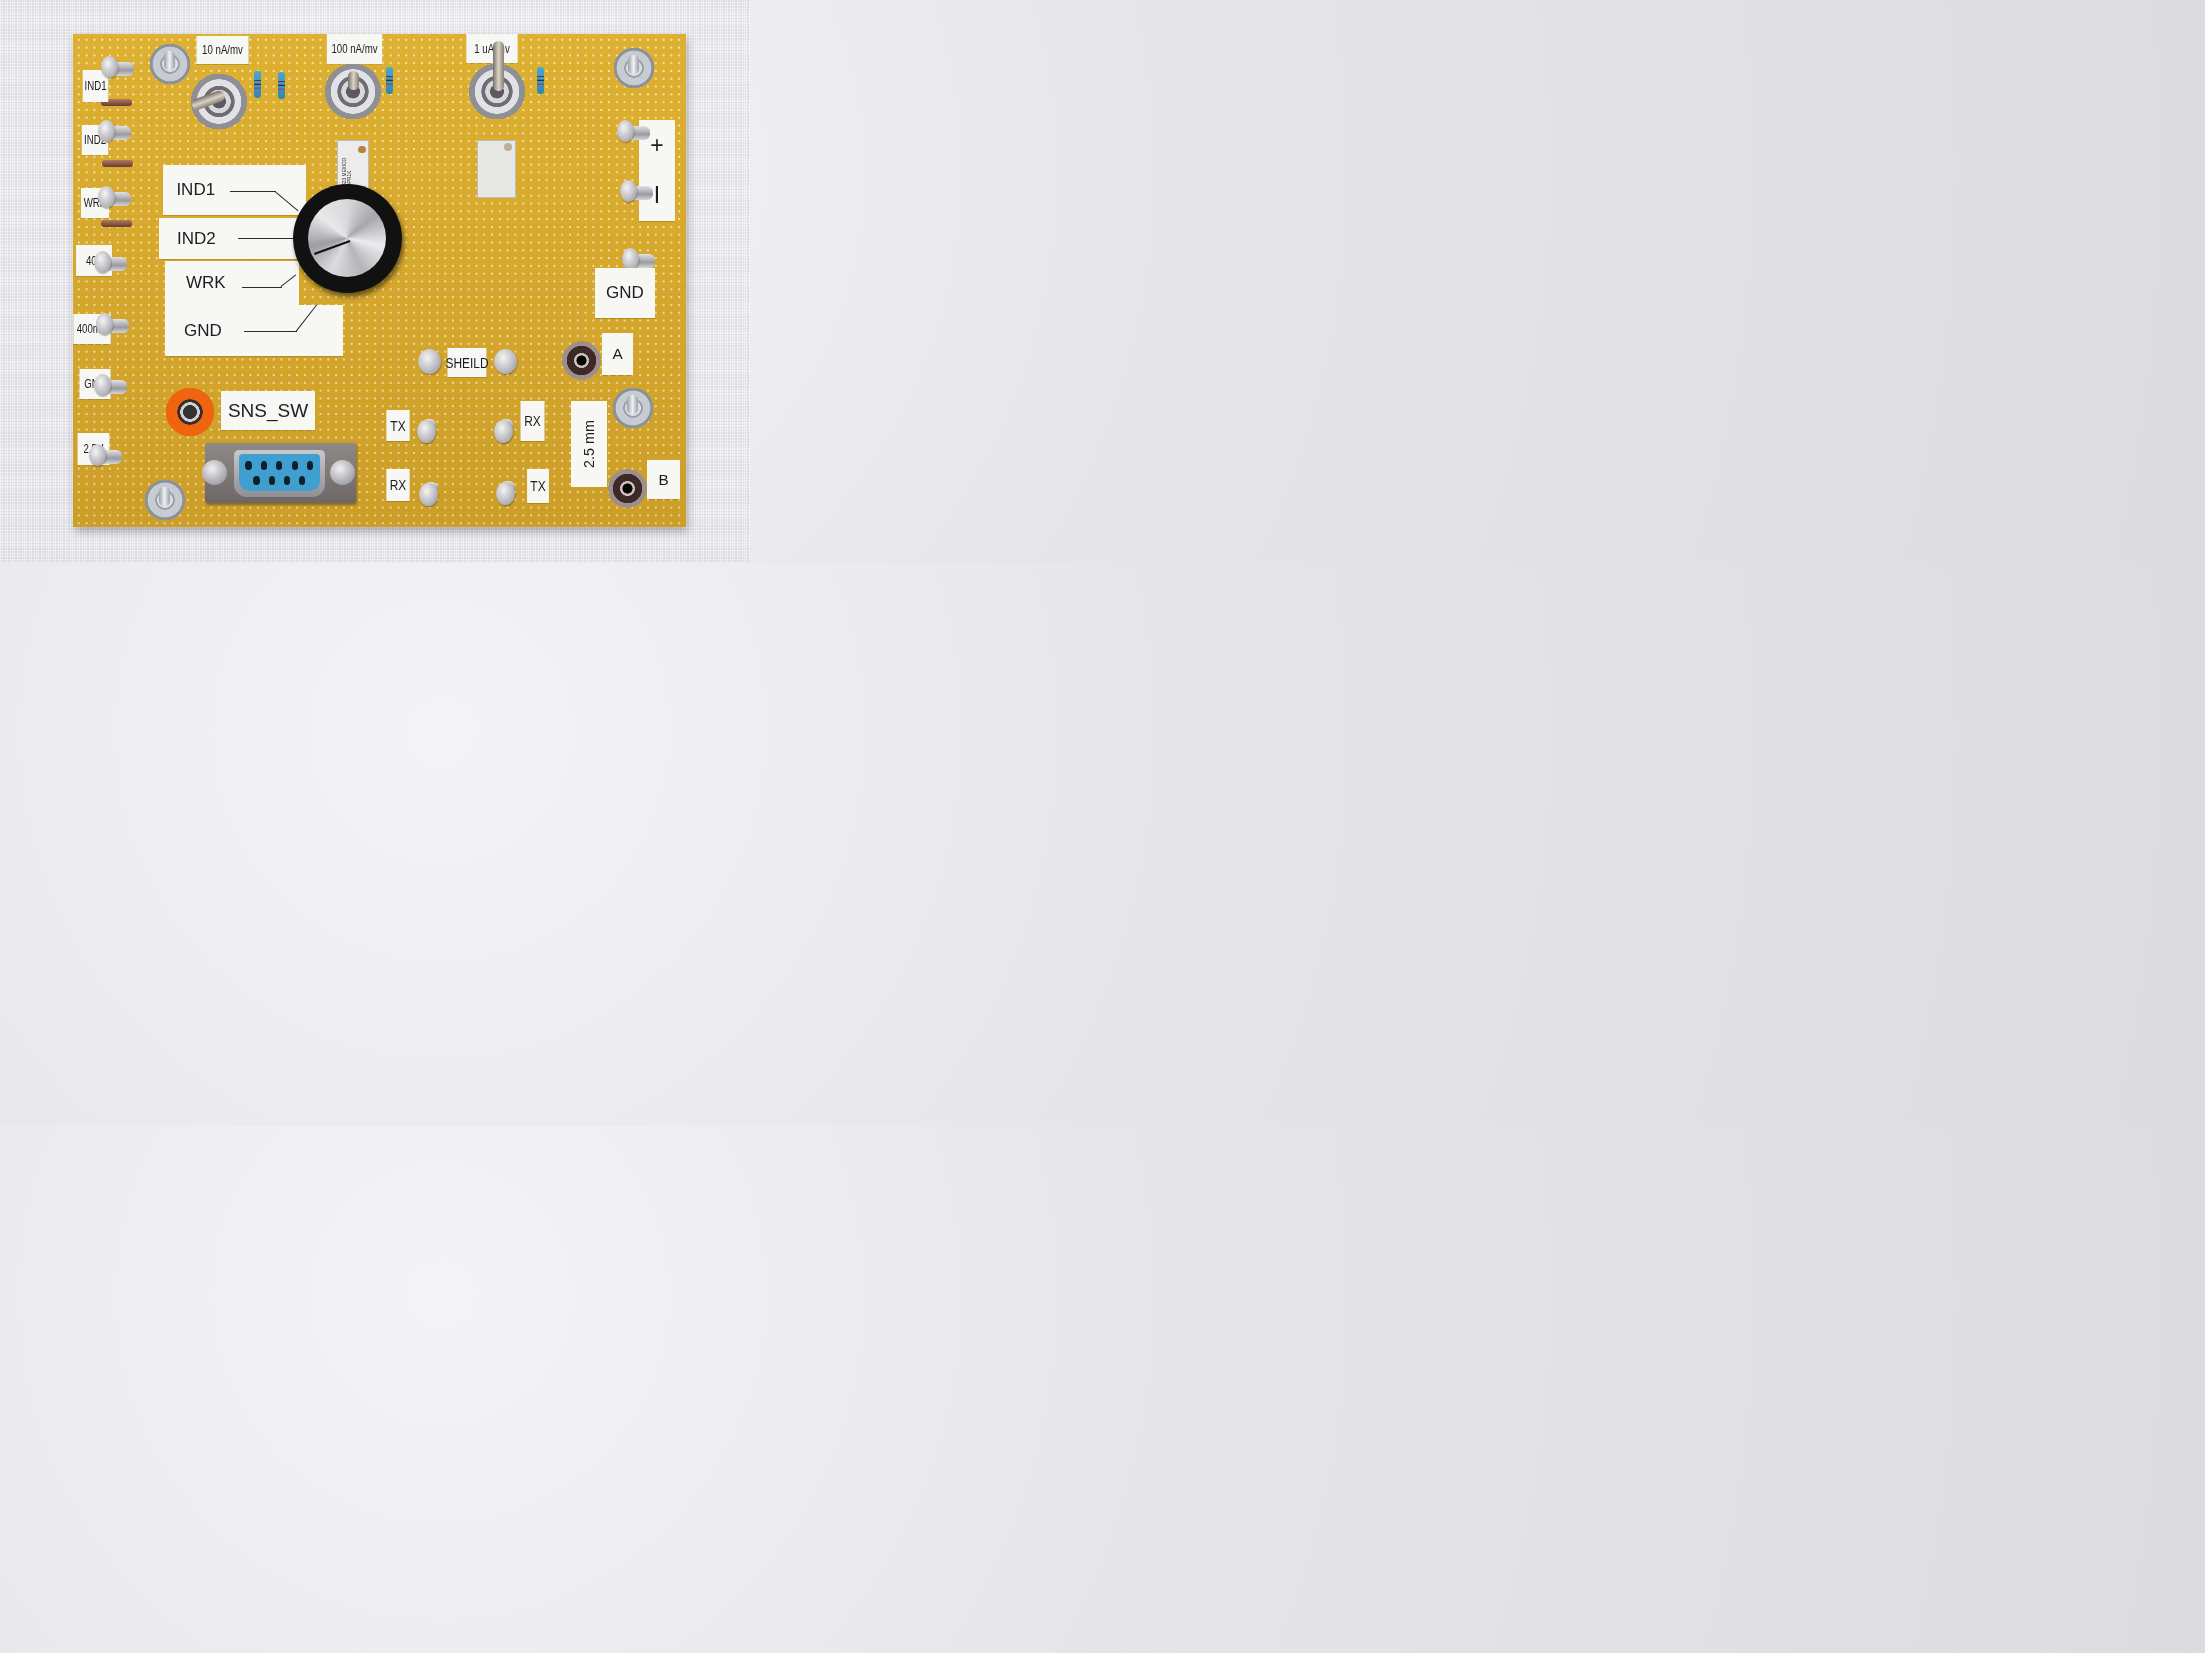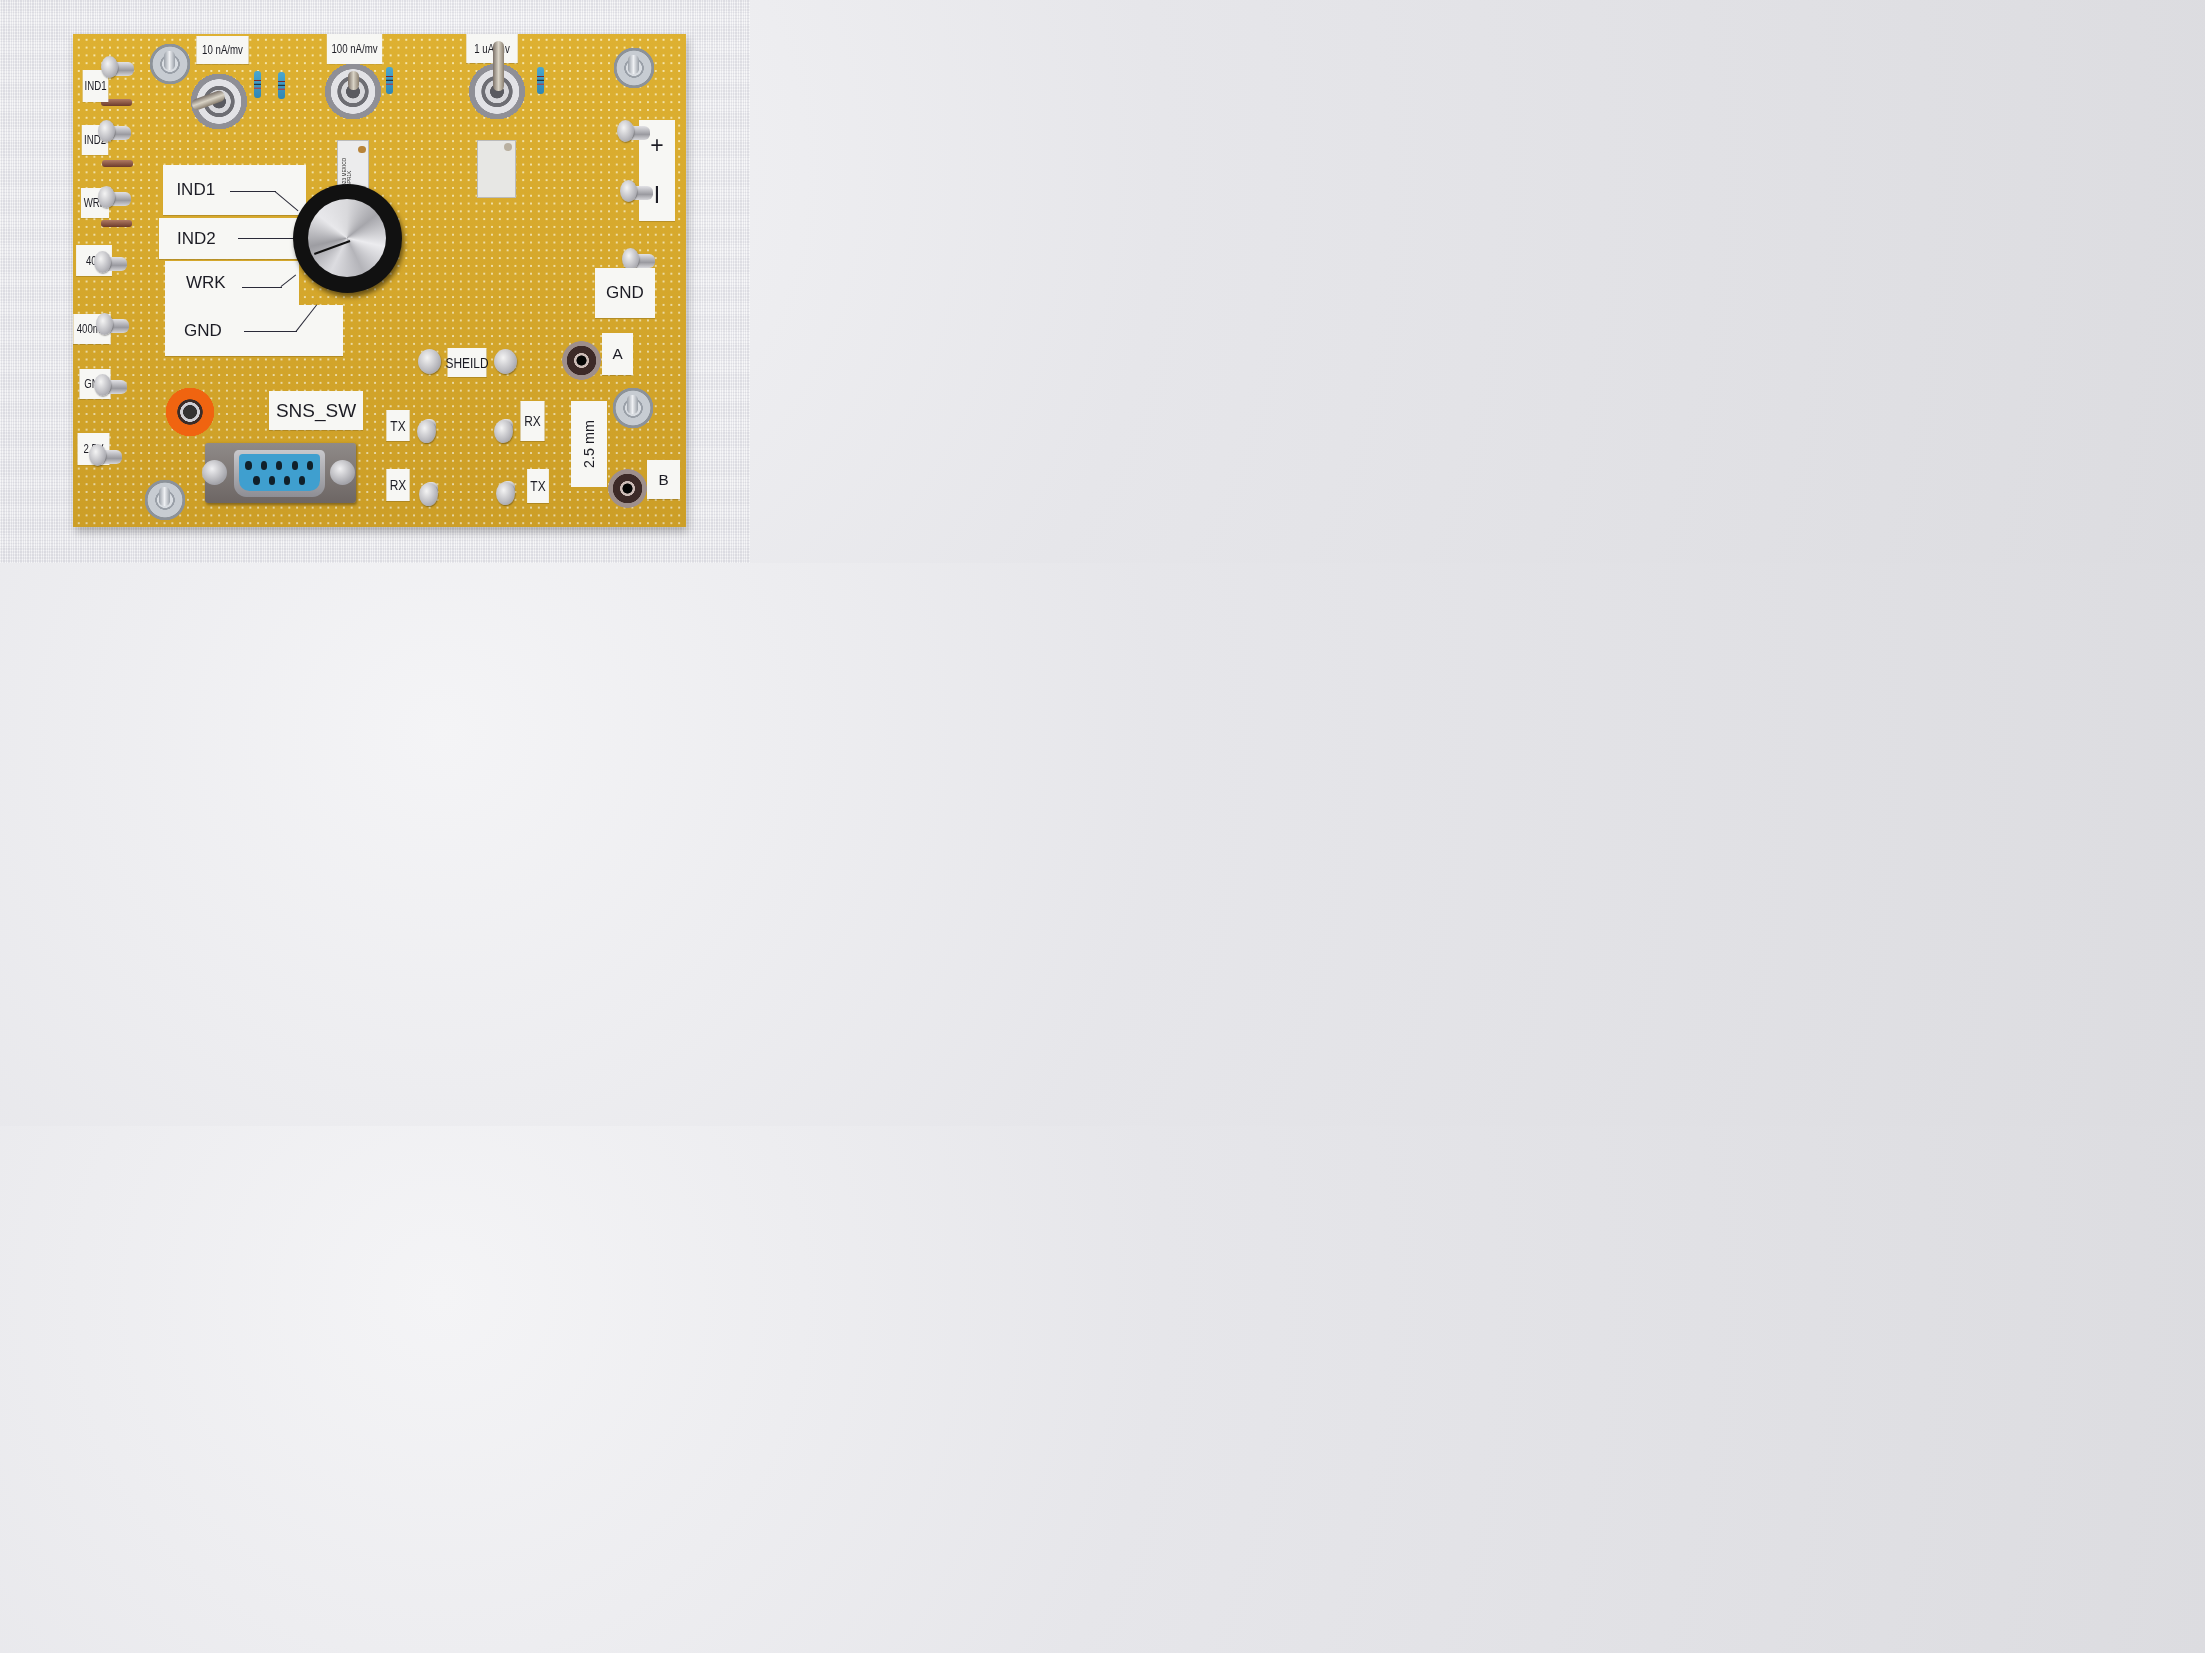--- a/index.html
+++ b/index.html
@@ -230,21 +230,21 @@
     <div class="stem" style="width:14.4px;left:4.8px;"></div>
     <div class="cap" style="width:19px;height:23px;top:6.7px;"></div>
   </div>
 <div class="label lbl-sm" style="left:524px;top:469px;width:28px;height:34px;font-size:15.3px;">TX</div>
 <div class="post" style="left:496px;top:475px;">
     <div class="stem" style="width:14.4px;left:4.8px;"></div>
     <div class="cap" style="width:19px;height:23px;top:6.7px;"></div>
   </div>
 
 <div class="banana"></div>
-<div class="label lbl-md" style="left:221px;top:391px;width:94px;height:39px;font-size:19px;margin-left:48px;">SNS_SW</div>
+<div class="label lbl-md" style="left:221px;top:391px;width:94px;height:39px;font-size:19px;">SNS_SW</div>
 
 <div class="db9">
   <div class="screw" style="left:-2.9px;"></div>
   <div class="shell">
     <div class="insert">
       <div class="pin" style="left:6.7px;top:6.7px;"></div>
       <div class="pin" style="left:22px;top:6.7px;"></div>
       <div class="pin" style="left:37px;top:6.7px;"></div>
       <div class="pin" style="left:53px;top:6.7px;"></div>
       <div class="pin" style="left:68px;top:6.7px;"></div>

